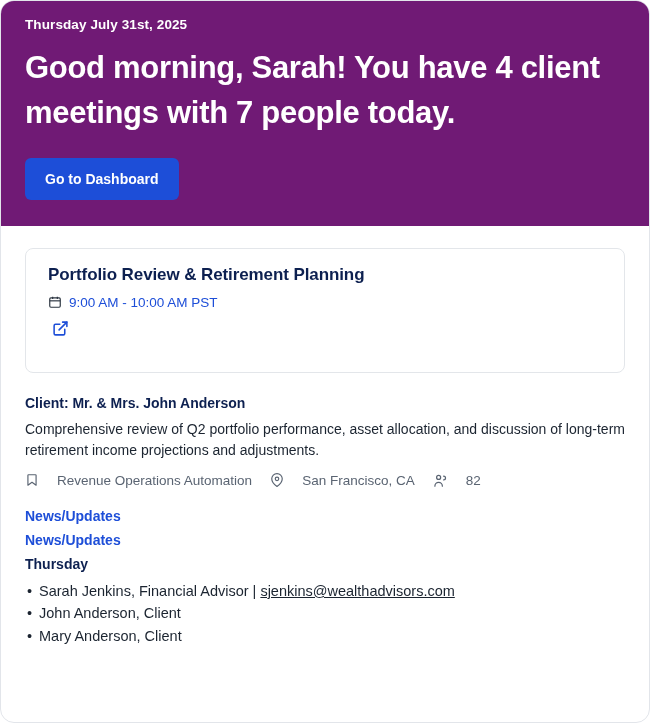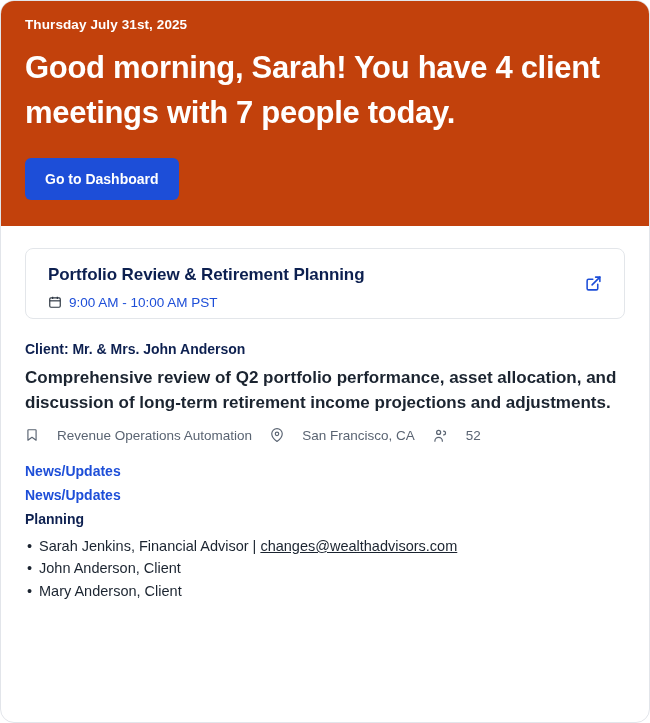--- a/index.html
+++ b/index.html
@@ -20,21 +20,21 @@
     border-radius: 14px;
     overflow: hidden;
     background: #ffffff;
     border: 1px solid #e2e5ea;
     display: flex;
     flex-direction: column;
   }
 
   
   .header {
-    background: #c2410c;
+    background: #701a75;
     color: #ffffff;
     padding: 16px 24px 26px 24px;
     flex: 0 0 auto;
   }
   .header-date {
     font-size: 13.5px;
     font-weight: bold;
     letter-spacing: 0.1px;
     margin-bottom: 14px;
     color: #ffffff;
@@ -64,25 +64,26 @@
   
   .body {
     padding: 22px 24px 10px 24px;
     flex: 1 1 auto;
     overflow: hidden;
   }
 
   .meeting-box {
     border: 1px solid #e3e6ea;
     border-radius: 8px;
-    padding: 16px 18px 8px 22px;
+    padding: 16px 18px 31px 22px;
     display: flex;
     align-items: flex-start;
     justify-content: space-between;
     margin-bottom: 22px;
+    flex-direction: column;
   }
   .meeting-title {
     font-size: 17px;
     font-weight: bold;
     color: #0d2050;
     margin: 0 0 10px 0;
     letter-spacing: -0.1px;
   }
   .meeting-time-row {
     display: flex;
@@ -100,25 +101,24 @@
     margin-top: 6px;
   }
 
   .client-line {
     font-size: 14px;
     font-weight: bold;
     color: #0d2050;
     margin-bottom: 8px;
   }
   .description {
-    font-size: 17px;
+    font-size: 14px;
     line-height: 1.5;
     color: #1b2430;
     margin: 2px 0 12px 0;
-    font-weight: bold;
   }
 
   .meta-row {
     display: flex;
     align-items: center;
     gap: 18px;
     color: #5a6472;
     font-size: 13.5px;
     margin-bottom: 20px;
   }
@@ -232,37 +232,37 @@
         <span>San Francisco, CA</span>
       </div>
       <div class="meta-item">
         <span>
           <svg width="15" height="15" viewBox="0 0 24 24" fill="none" stroke="#5a6472" stroke-width="2" stroke-linecap="round" stroke-linejoin="round">
             <circle cx="9" cy="7" r="3.2"></circle>
             <path d="M3 21c0-3.3 2.7-6 6-6s6 2.7 6 6"></path>
             <path d="M17 11a3 3 0 0 0 0-6"></path>
           </svg>
         </span>
-        <span>52</span>
+        <span>82</span>
       </div>
     </div>
 
     <div>
       <div class="section-title">News/Updates</div>
     </div>
 
     <div>
       <div class="section-title">News/Updates</div>
     </div>
 
     <div>
-      <div class="attendees-title">Planning</div>
+      <div class="attendees-title">Thursday</div>
       <ul class="attendee-list">
         <li class="attendee-item">
-          <span class="att-name">Sarah Jenkins</span><span>, Financial Advisor | </span><span class="att-email">changes@wealthadvisors.com</span>
+          <span class="att-name">Sarah Jenkins</span><span>, Financial Advisor | </span><span class="att-email">sjenkins@wealthadvisors.com</span>
         </li>
         <li class="attendee-item">
           <span class="att-name">John Anderson</span><span>, Client</span>
         </li>
         <li class="attendee-item">
           <span class="att-name">Mary Anderson</span><span>, Client</span>
         </li>
       </ul>
     </div>
 

